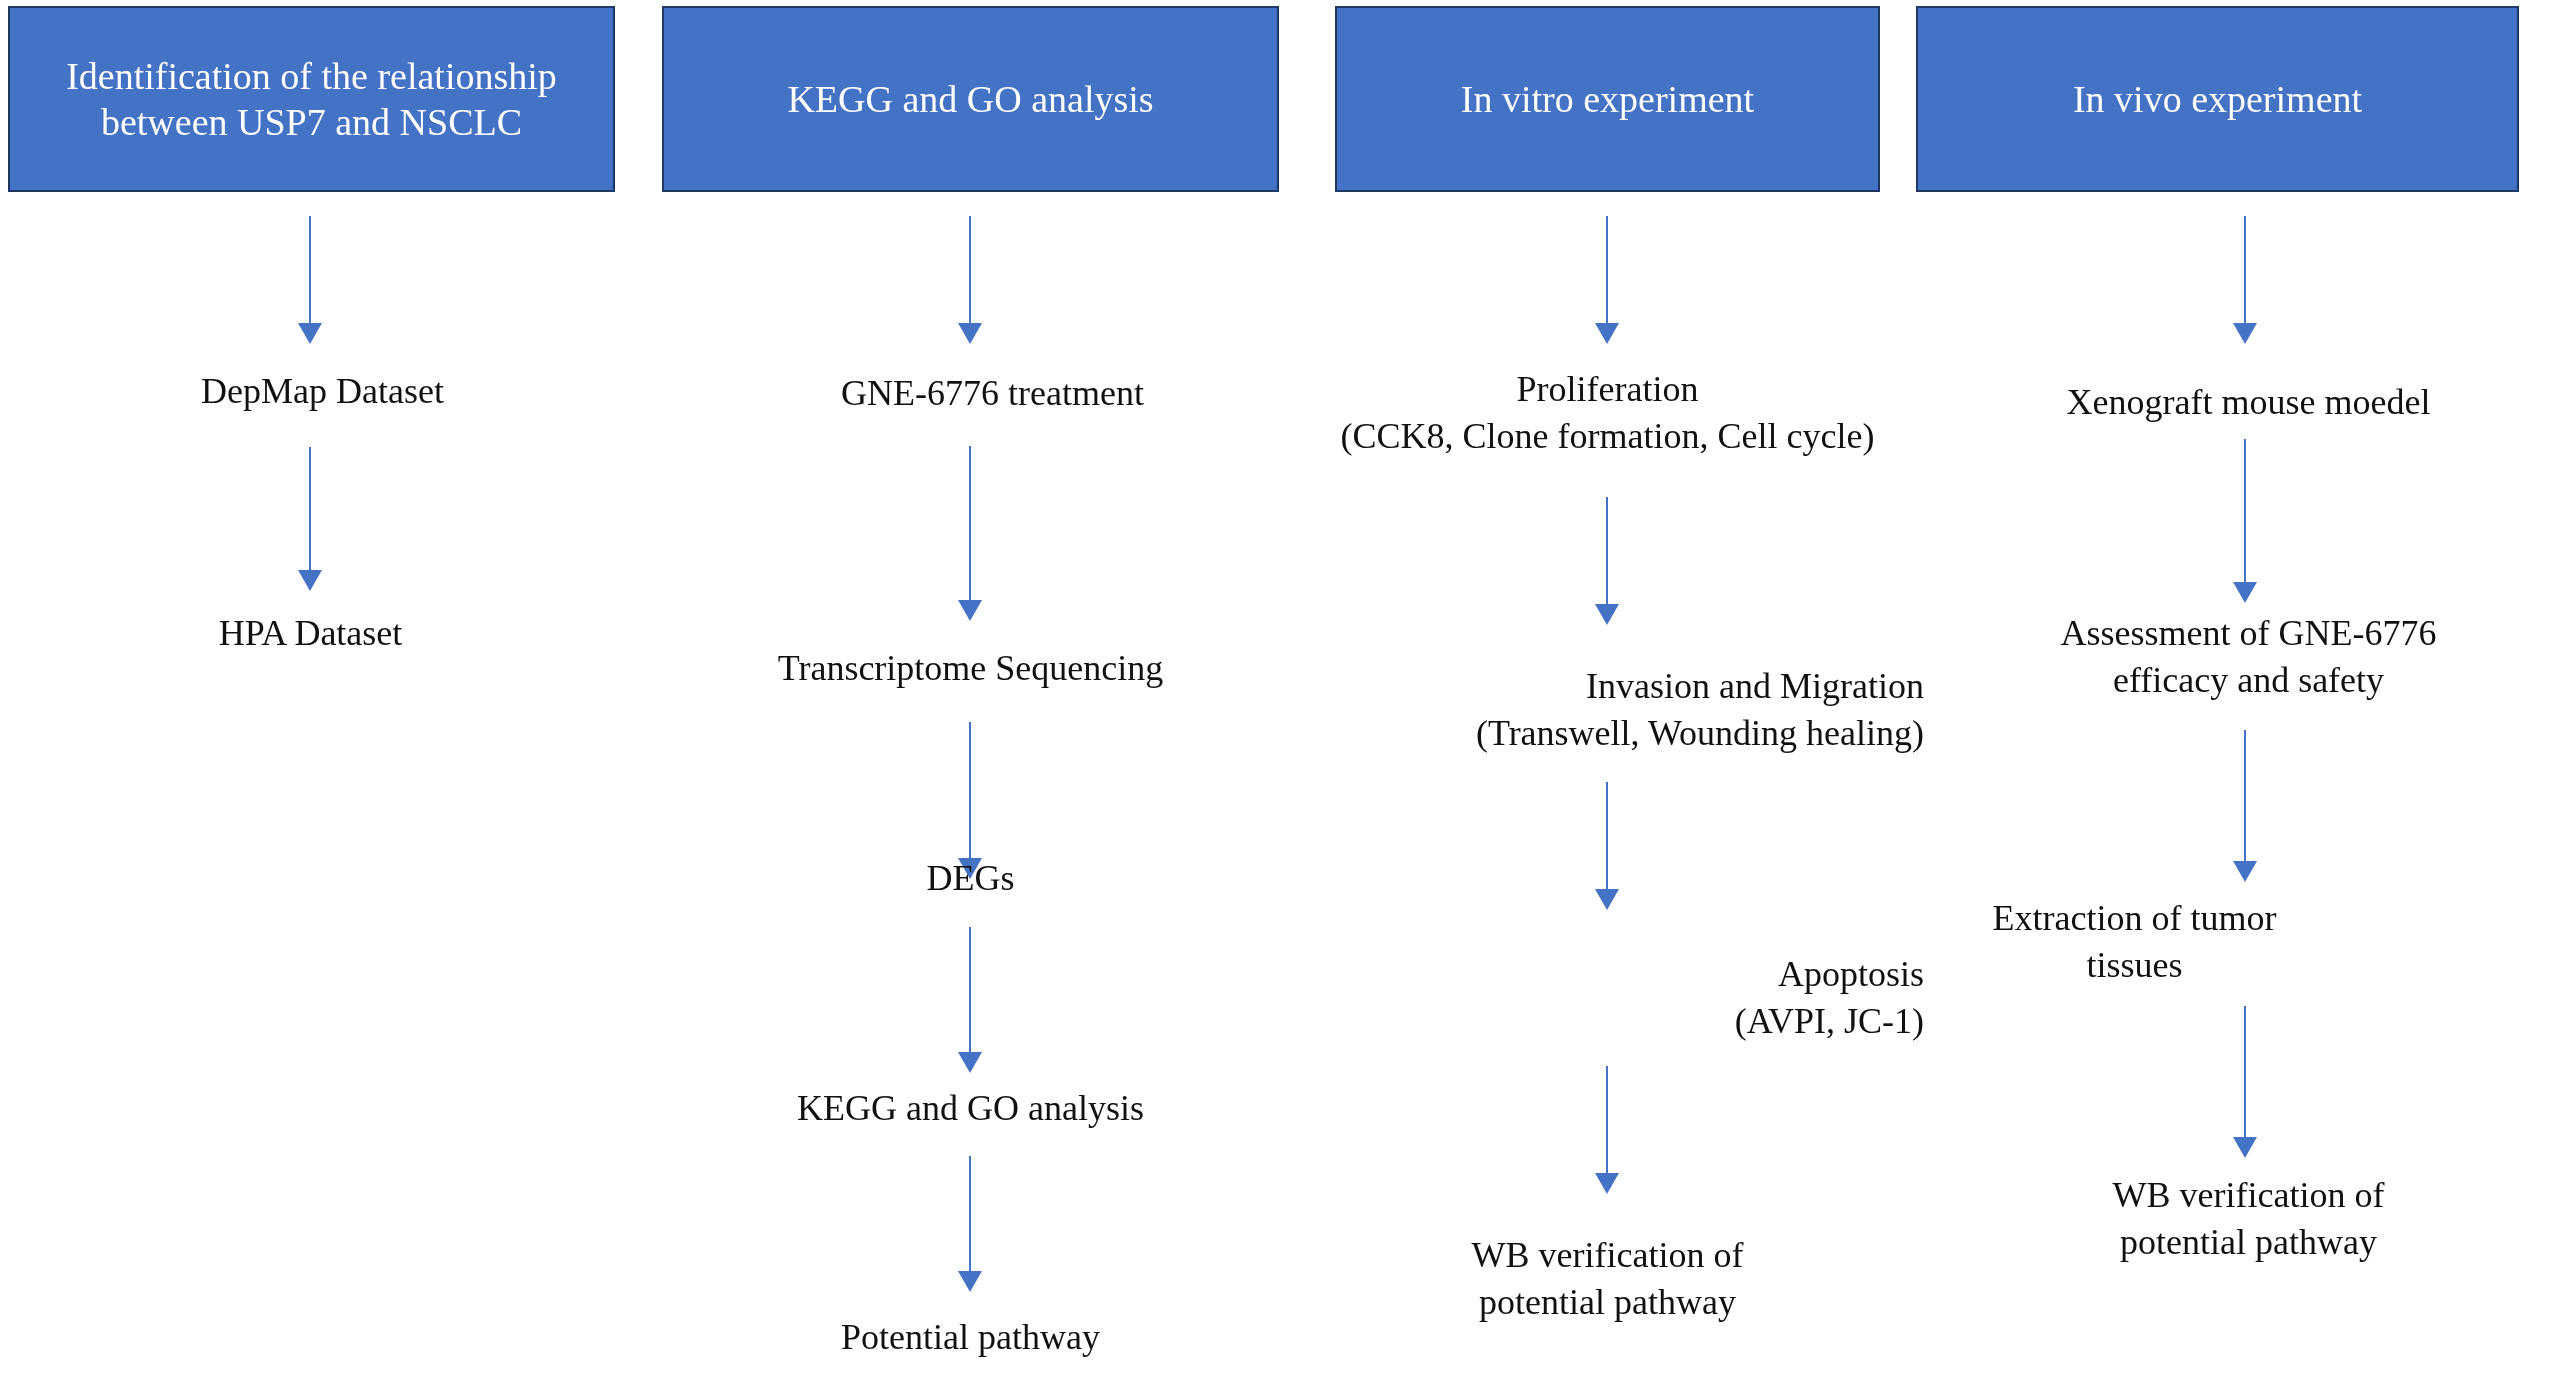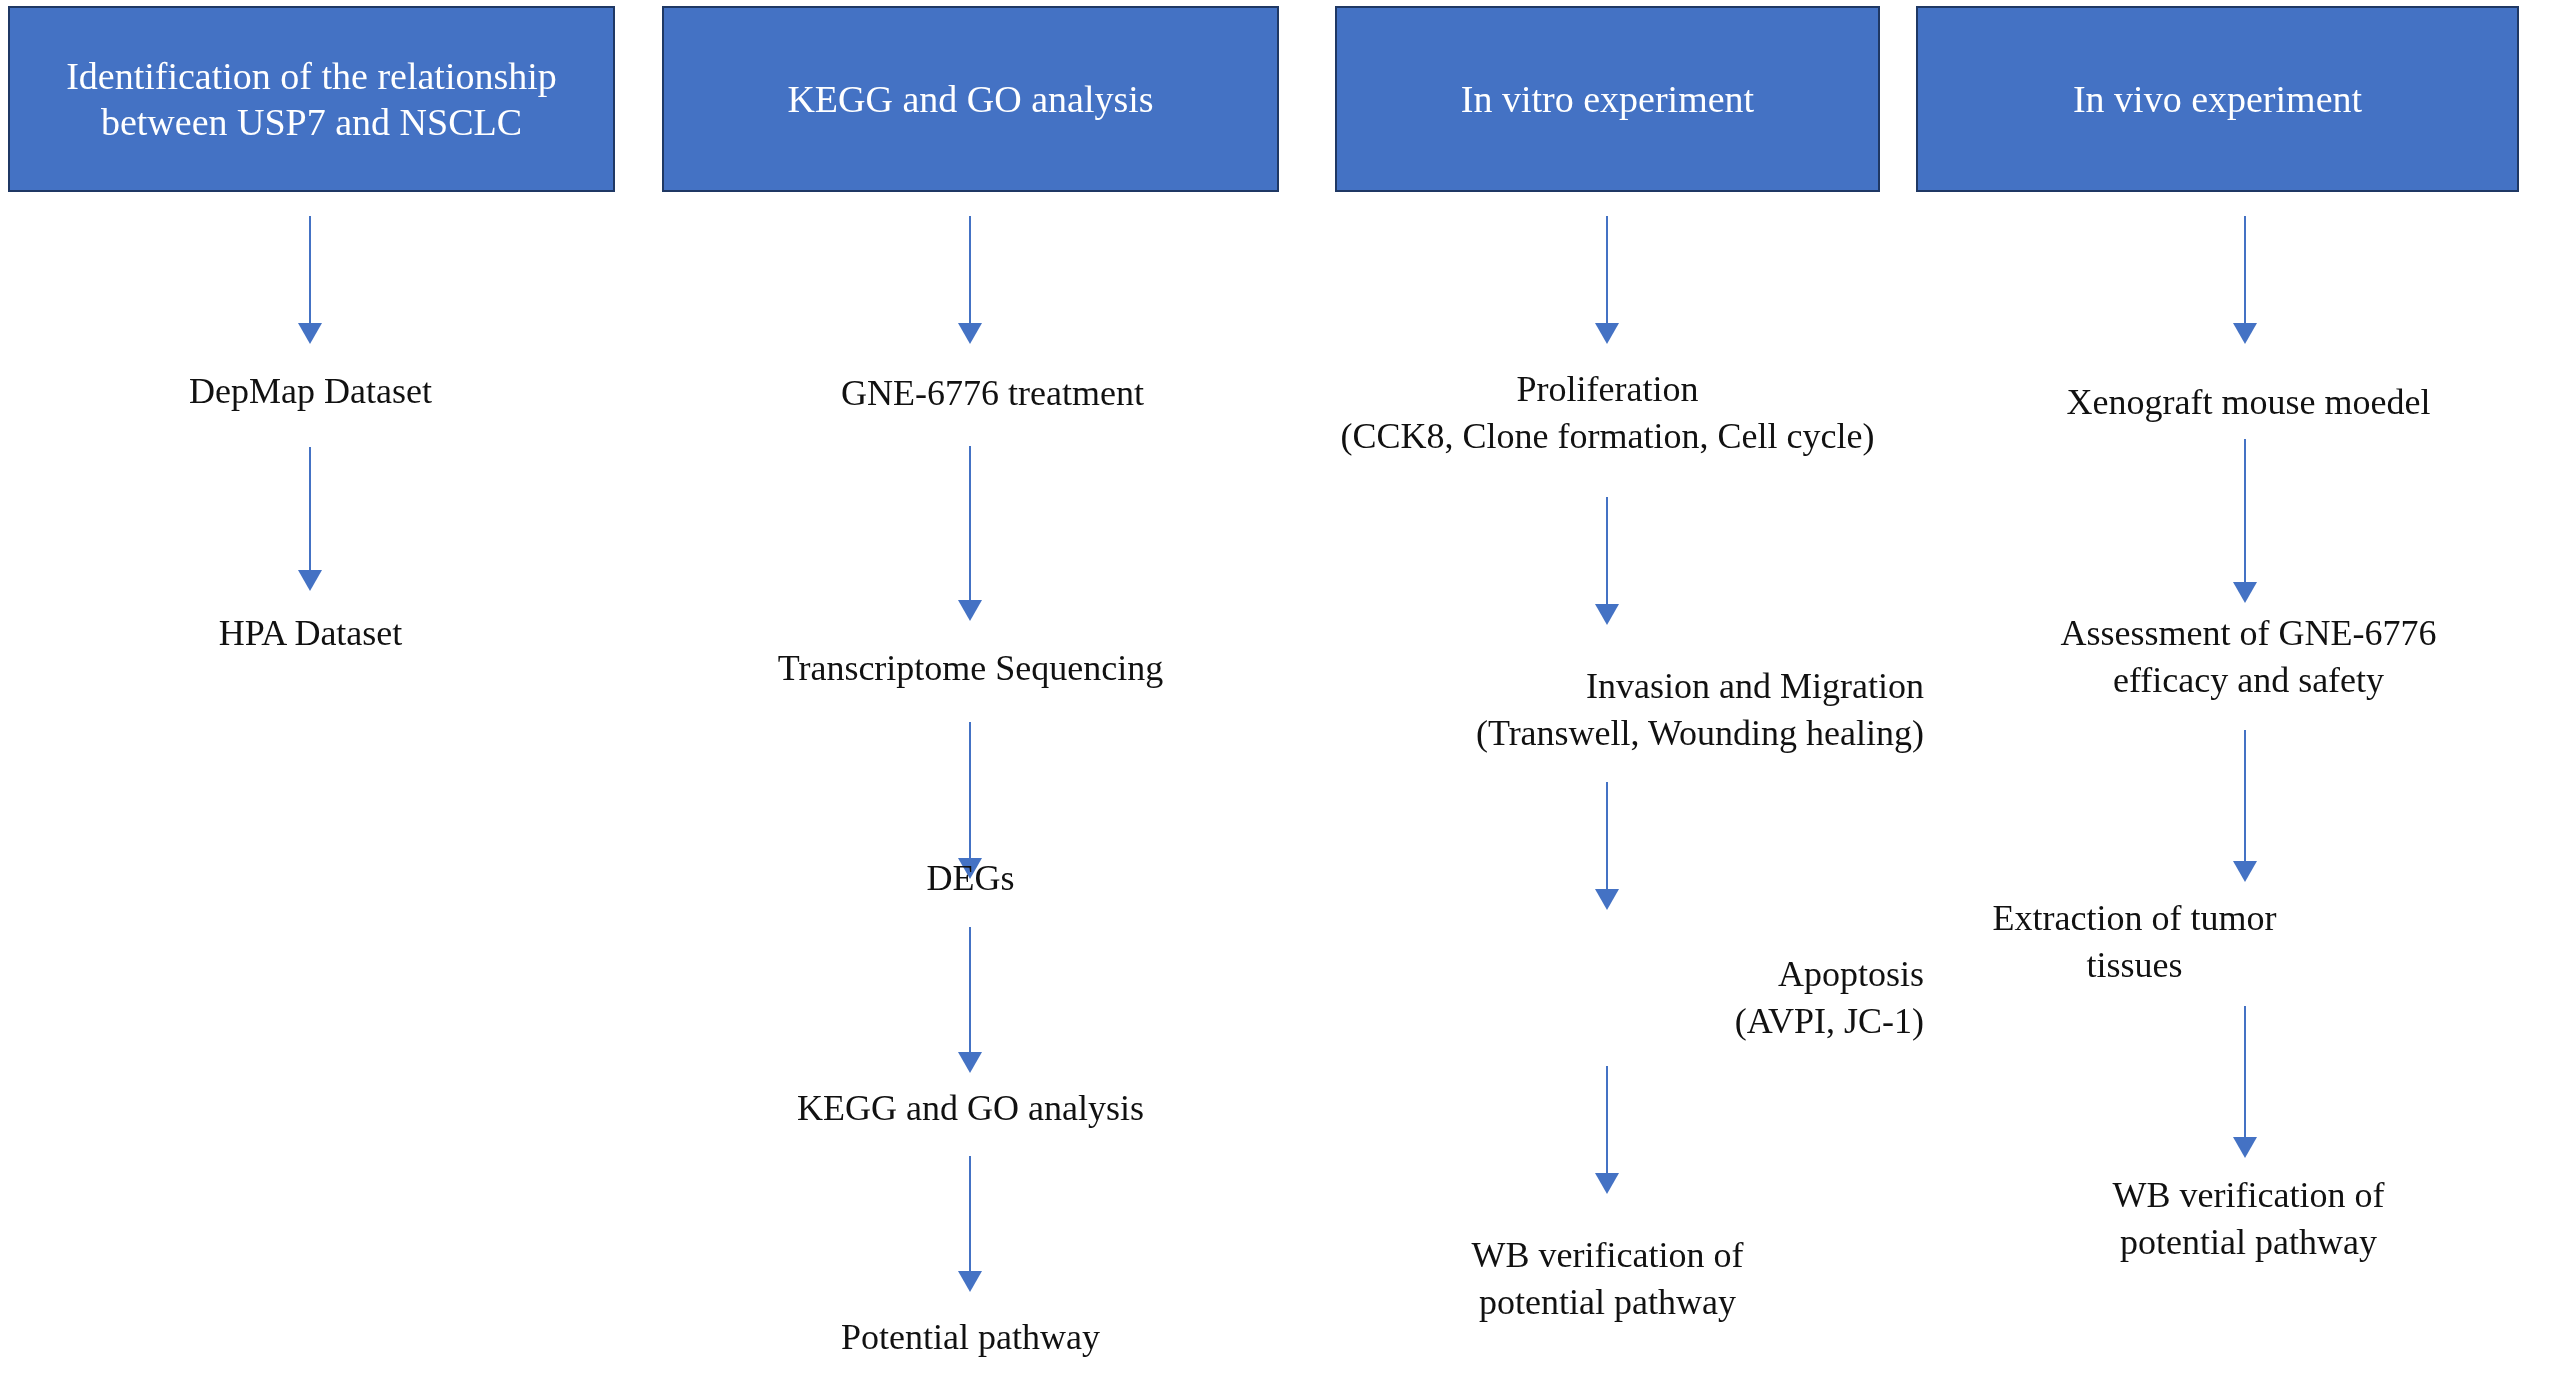--- a/index.html
+++ b/index.html
@@ -33,21 +33,21 @@
 <div class="col">
   <div class="hbox" style="left:8px;top:6.4px;width:607px;height:186px;">Identification of the
 relationship between USP7
 and NSCLC</div>
 
   <div class="arrow" style="left:310px;top:216px;height:128px;">
     <div class="shaft" style="height:107px;"></div>
       <div class="head"></div>
   </div>
 
-  <div class="step" style="left:30px;top:391px;width:561px;">DepMap Dataset</div>
+  <div class="step" style="left:42px;top:391px;width:561px;">DepMap Dataset</div>
 
   <div class="arrow" style="left:310px;top:447px;height:144px;">
     <div class="shaft" style="height:123px;"></div>
       <div class="head"></div>
   </div>
 
   <div class="step" style="left:30px;top:633px;width:561px;">HPA Dataset</div>
 </div>
 
 <div class="col">

